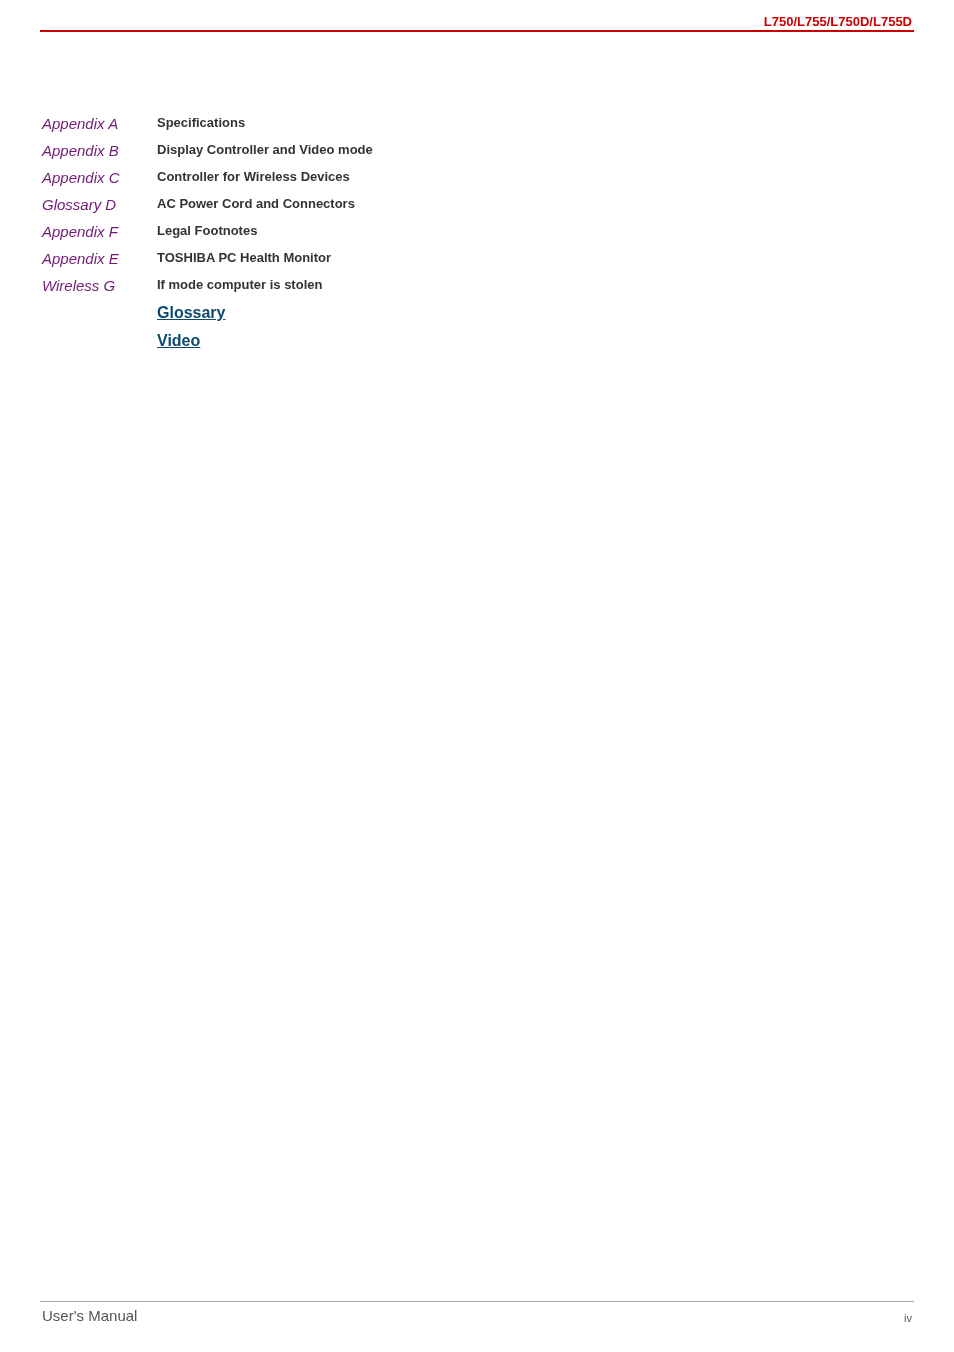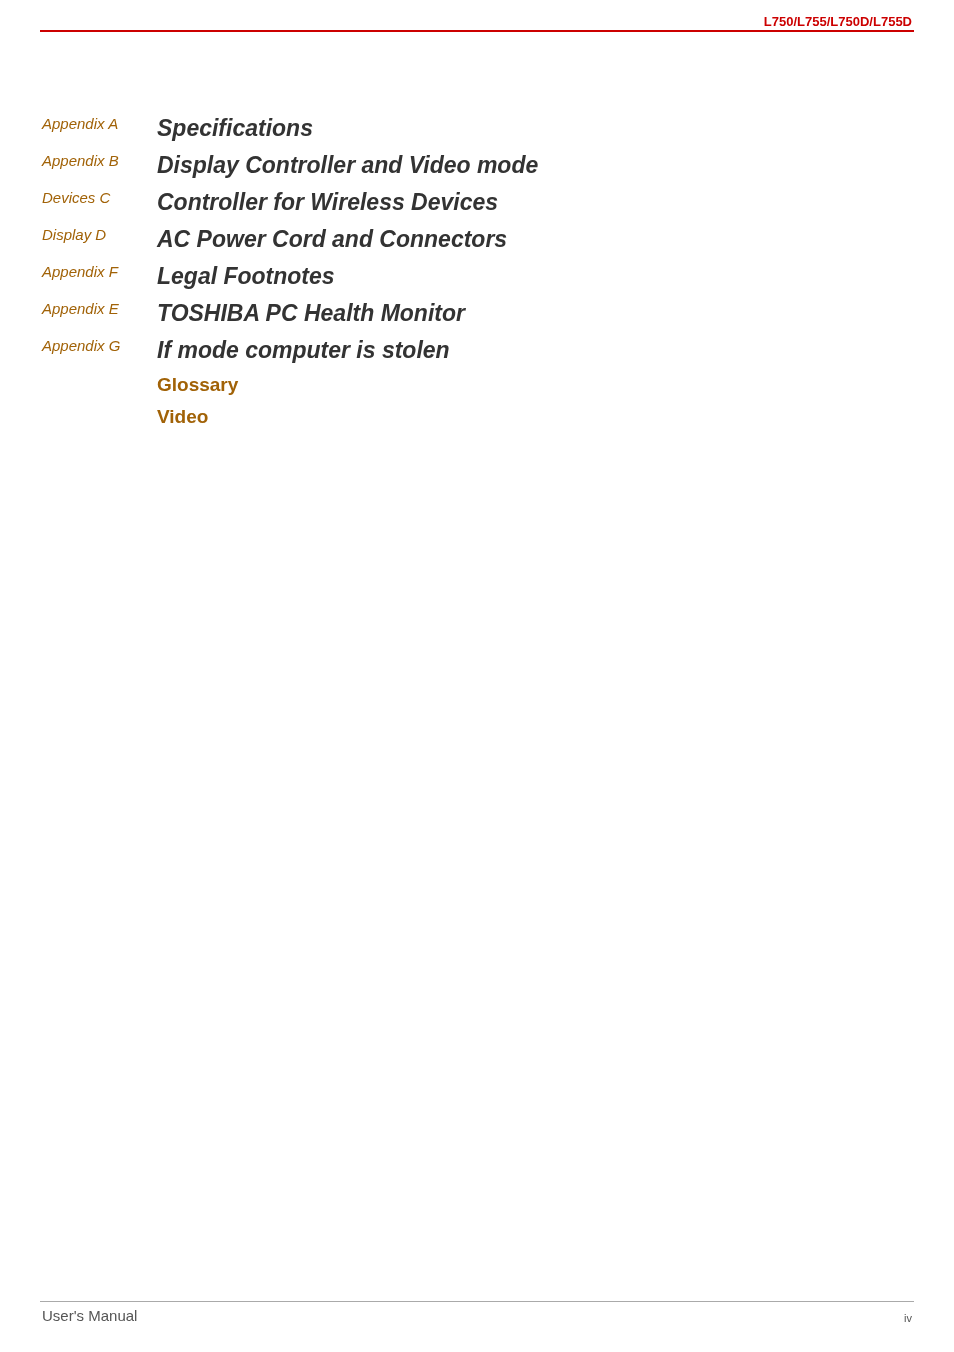--- a/index.html
+++ b/index.html
@@ -47,39 +47,39 @@
     .toc-table tr {
       vertical-align: top;
     }
 
     .toc-table td {
       padding: 5px 0;
     }
 
     .toc-label {
       font-style: italic;
-      color: #a16207;
+      color: #701a75;
       font-size: 15px;
       padding-right: 18px;
       white-space: nowrap;
       min-width: 115px;
     }
 
     .toc-title {
-      font-size: 23px;
+      font-size: 13px;
       font-weight: bold;
       color: #333333;
-      font-style: italic;
     }
 
     .toc-title-noprefix {
-      font-size: 19px;
+      font-size: 16px;
       font-weight: bold;
-      color: #a16207;
+      color: #0c4a6e;
       padding-left: 0;
+      text-decoration: underline;
     }
 
     .bottom-border {
       position: absolute;
       bottom: 50px;
       left: 40px;
       right: 40px;
       height: 1px;
       background: #aaaaaa;
     }
@@ -112,37 +112,37 @@
     <tbody id="toc-body">
     <tr>
           <td class="toc-label">Appendix A</td>
           <td class="toc-title">Specifications</td>
         </tr>
         <tr>
           <td class="toc-label">Appendix B</td>
           <td class="toc-title">Display Controller and Video mode</td>
         </tr>
         <tr>
-          <td class="toc-label">Devices C</td>
+          <td class="toc-label">Appendix C</td>
           <td class="toc-title">Controller for Wireless Devices</td>
         </tr>
         <tr>
-          <td class="toc-label">Display D</td>
+          <td class="toc-label">Glossary D</td>
           <td class="toc-title">AC Power Cord and Connectors</td>
         </tr>
         <tr>
           <td class="toc-label">Appendix F</td>
           <td class="toc-title">Legal Footnotes</td>
         </tr>
         <tr>
           <td class="toc-label">Appendix E</td>
           <td class="toc-title">TOSHIBA PC Health Monitor</td>
         </tr>
         <tr>
-          <td class="toc-label">Appendix G</td>
+          <td class="toc-label">Wireless G</td>
           <td class="toc-title">If mode computer is stolen</td>
         </tr>
         <tr>
           <td class="toc-label"></td>
           <td class="toc-title-noprefix">Glossary</td>
         </tr>
         <tr>
           <td class="toc-label"></td>
           <td class="toc-title-noprefix">Video</td>
         </tr>

